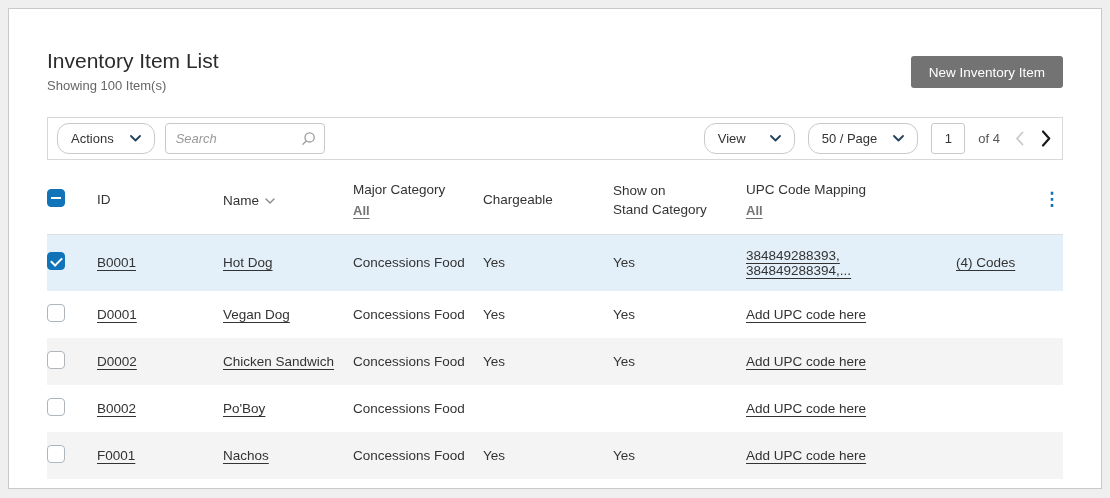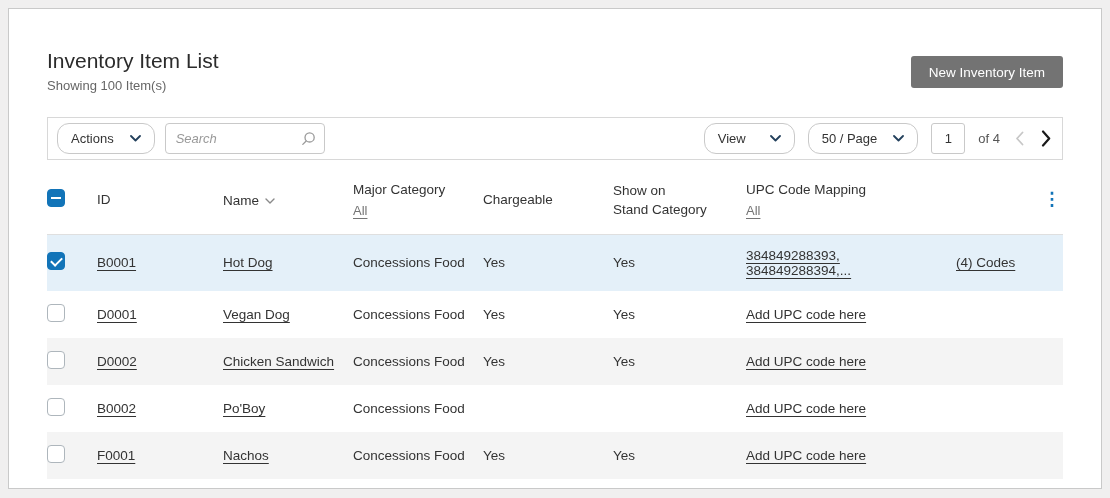--- a/index.html
+++ b/index.html
@@ -103,21 +103,21 @@
   }
   tbody td {
     padding: 13px 8px 13px 0;
     vertical-align: middle;
     height: 45px;
   }
   tr.selected td { background: #e4f0f9; }
   tr.striped td { background: #f4f4f4; }
   a.lnk { color: #333; text-decoration: underline; text-underline-offset: 3px; cursor: pointer; }
   a.filter-lnk { color: #757575; text-decoration: underline; text-underline-offset: 3px; cursor: pointer; font-size: 13px; }
-  .hdr-sub { margin-top: 2px; }
+  .hdr-sub { margin-top: 2px; font-weight: bold; }
   
   .checkbox {
     width: 18px; height: 18px;
     border: 1px solid #aeb6bc;
     border-radius: 4px;
     background: #fff;
     display: inline-block;
     position: relative;
     cursor: pointer;
   }

